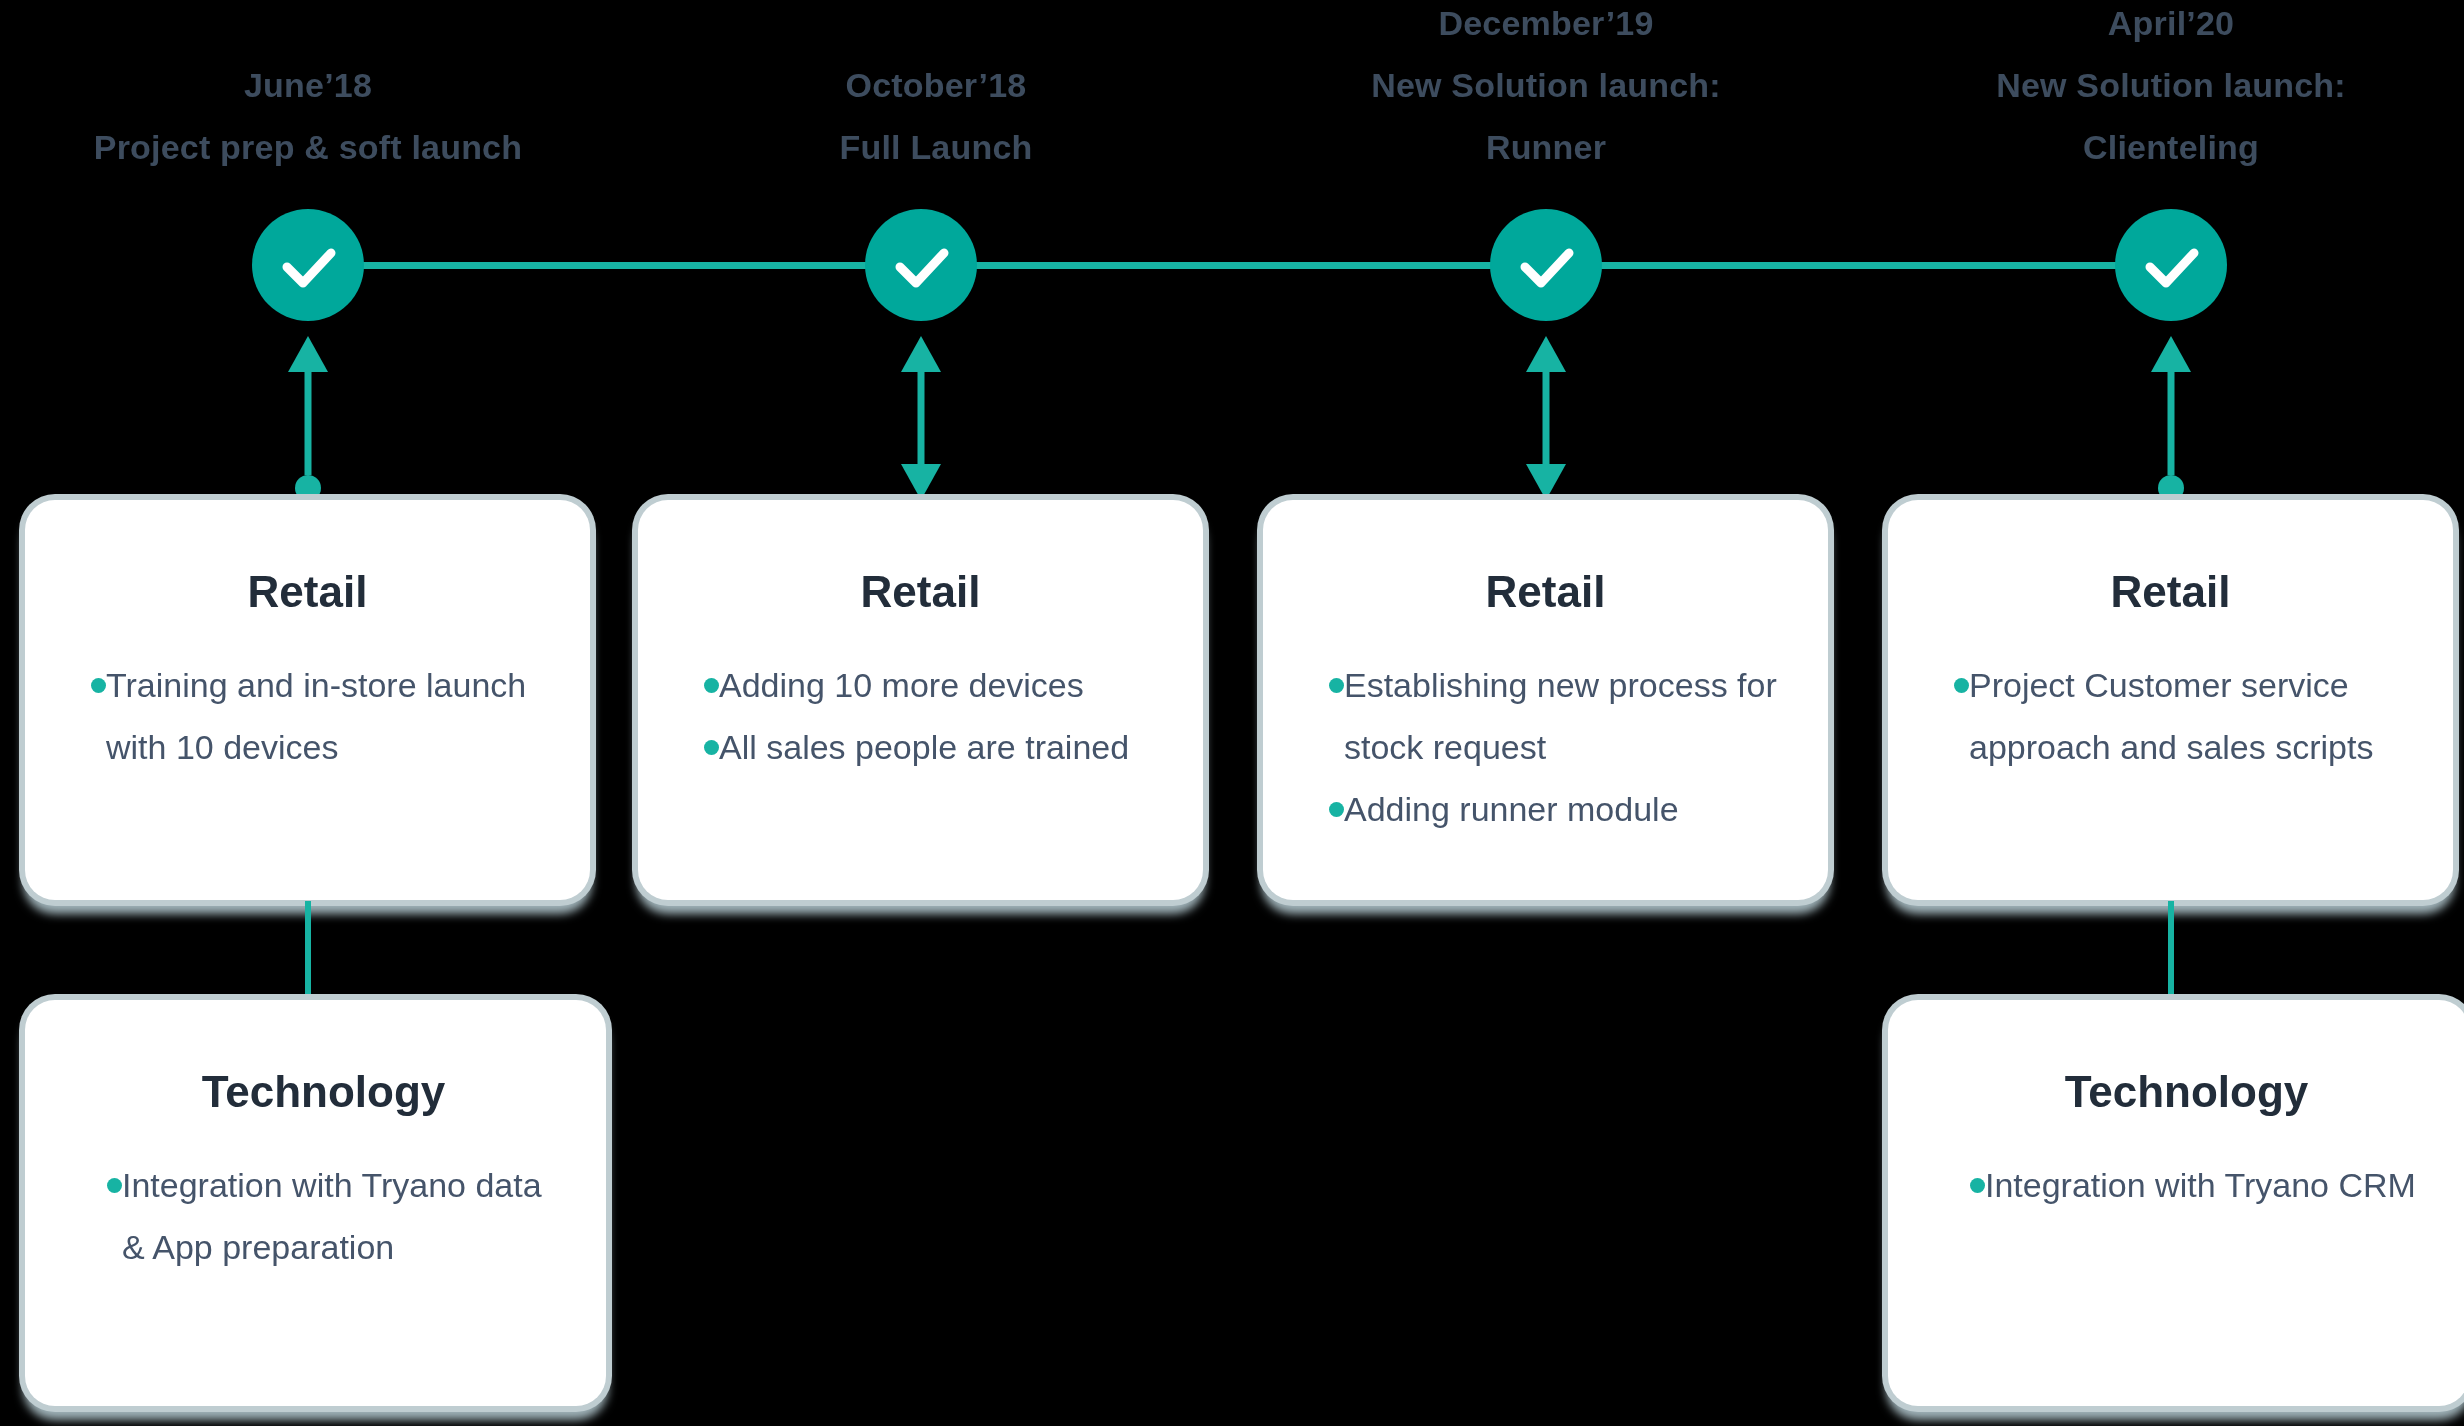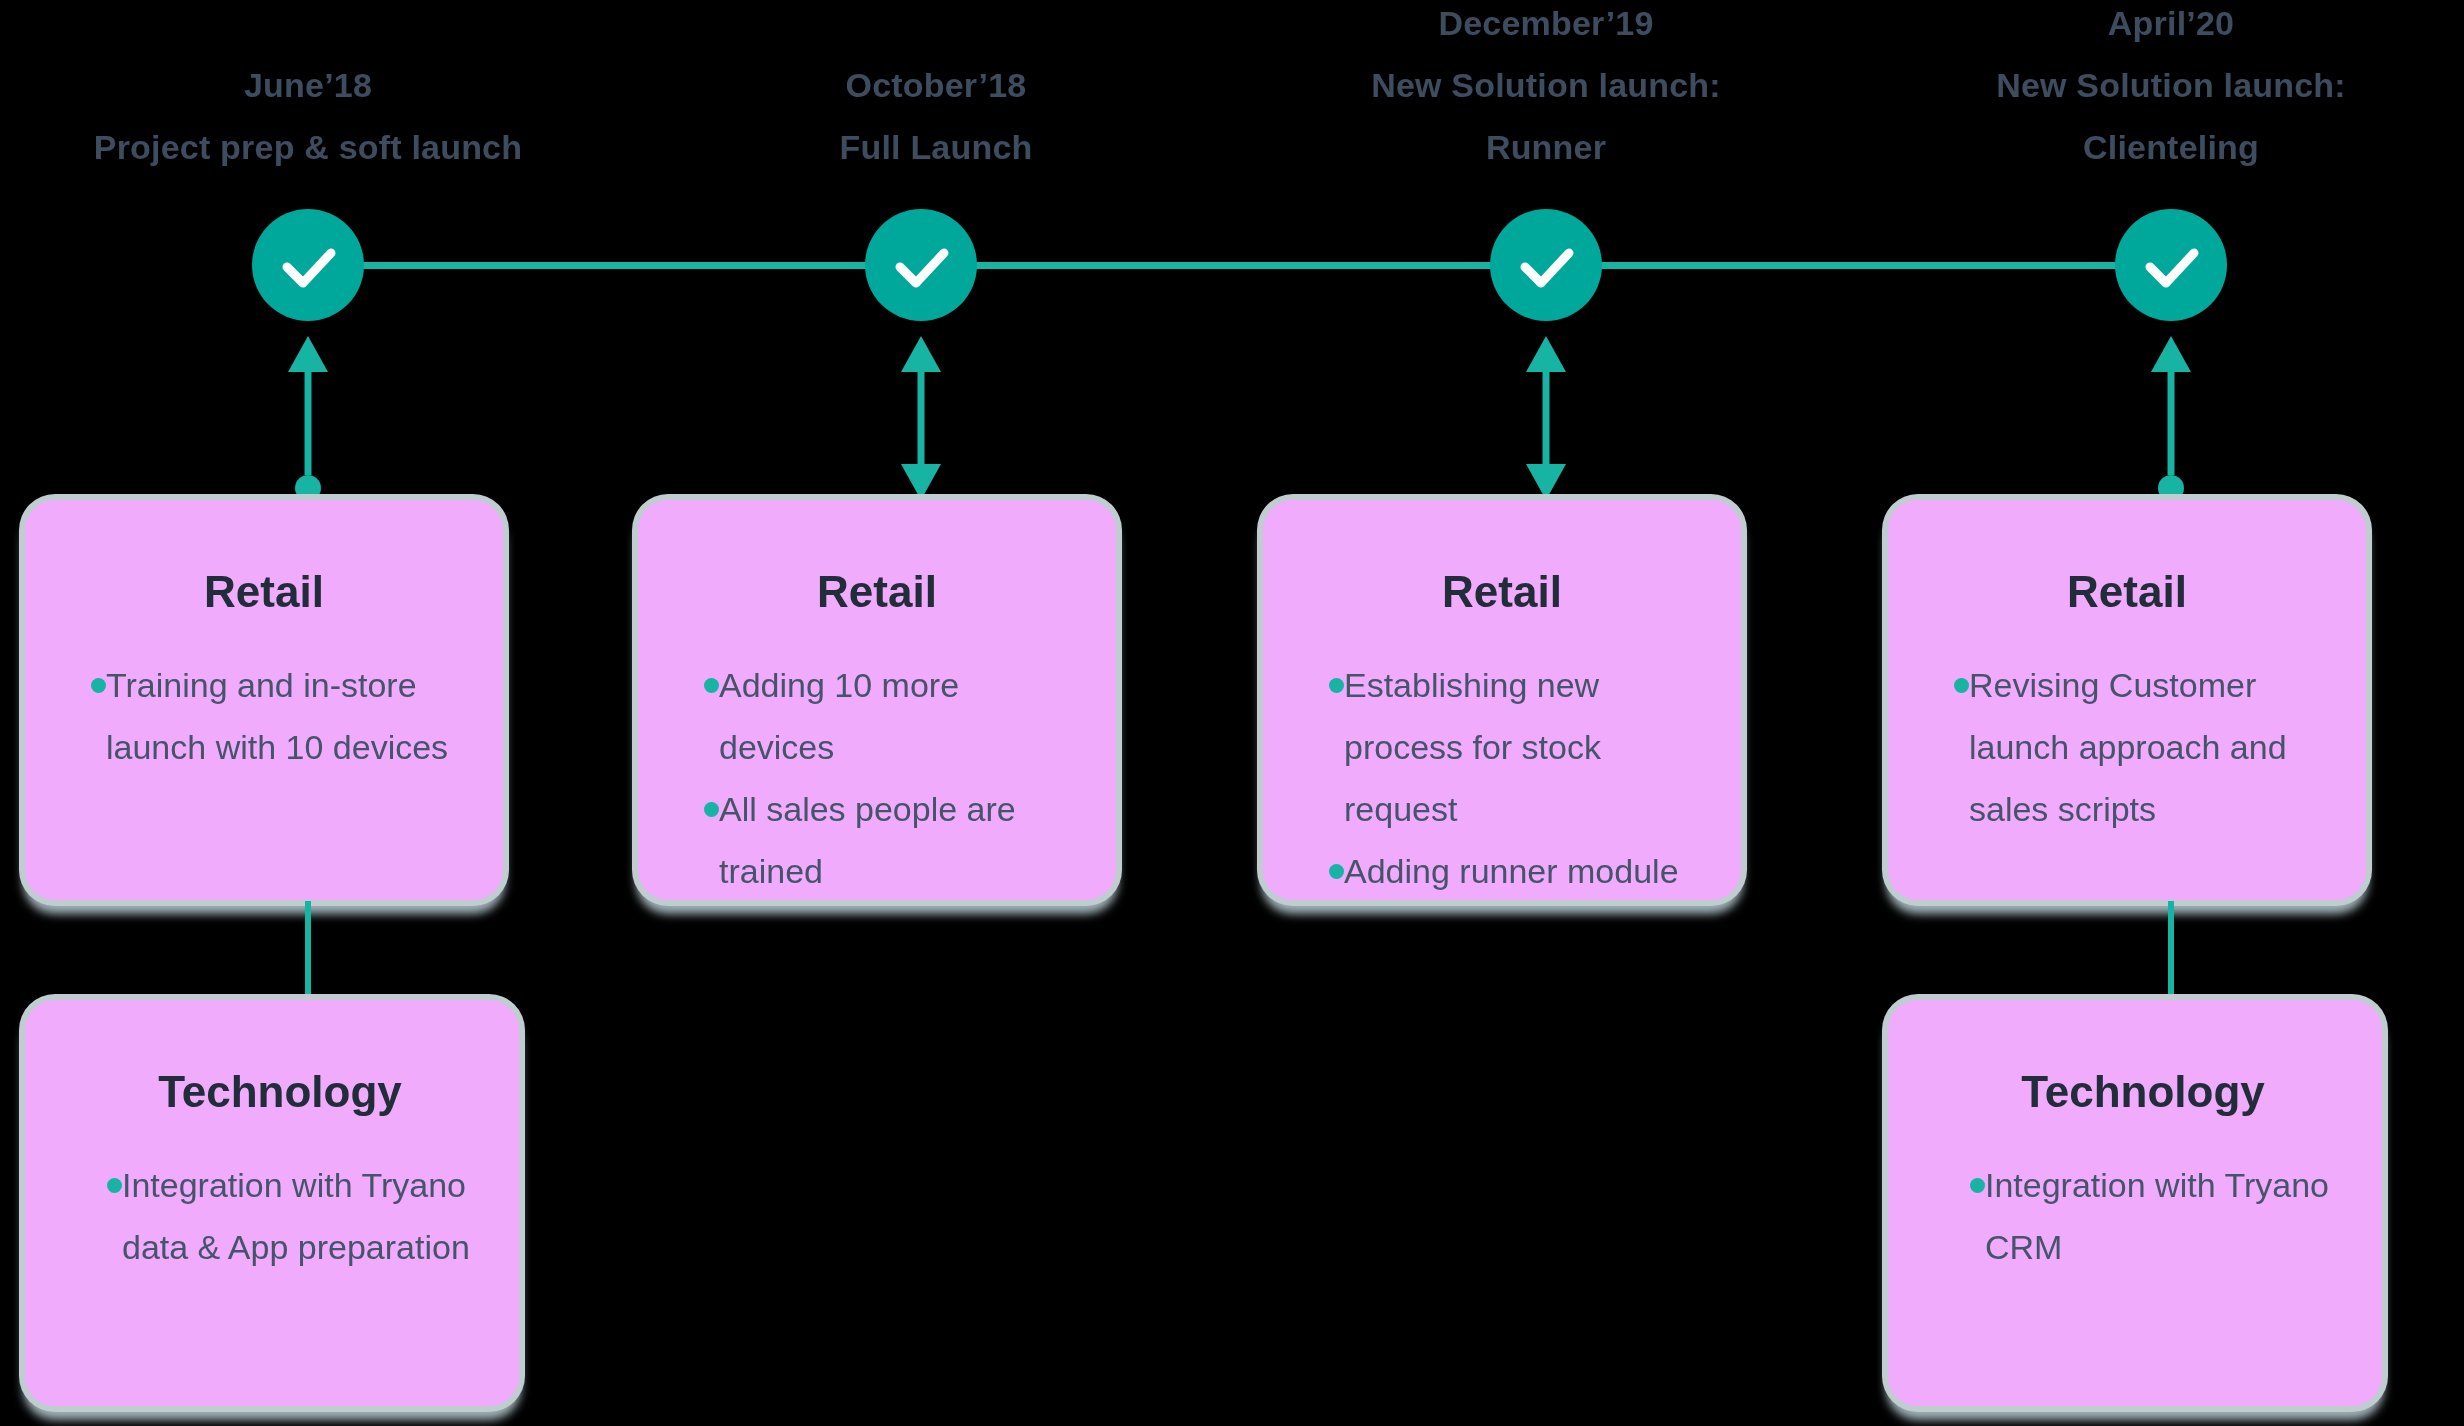--- a/index.html
+++ b/index.html
@@ -42,22 +42,22 @@
   .marker svg{display:block;}
   
   .connector{
     position:absolute;
     top:334px;
     width:48px;height:168px;
   }
   
   .card{
     position:absolute;
-    width:478px;
-    background:#f0abfc;
+    width:565px;
+    background:#ffffff;
     border-radius:30px;
     box-shadow:0 0 0 6px #BFCDD1, 0 12px 10px 2px rgba(168,188,194,.95);
   }
   .card.row1{top:500px;height:400px;}
   .card.row2{top:1000px;height:406px;padding-left:16px;}
   .card-title{
     margin-top:66px;
     text-align:center;
     font-size:44px;
     line-height:52px;
@@ -200,21 +200,21 @@
   <svg class="connector" style="left:2147px" viewBox="0 0 48 168">
     <polygon points="24,2 4,38 44,38" fill="#17B3A3"></polygon>
     <line x1="24" y1="38" x2="24" y2="141" stroke="#17B3A3" stroke-width="7"></line>
     <circle cx="24" cy="154" r="13" fill="#17B3A3"></circle>
   </svg>
   <div class="card row1" style="left:1888px">
     <div class="card-title">Retail</div>
     <div class="bullets">
       <div class="bullet">
         <span class="dot"></span>
-        <span class="btext">Revising Customer launch approach and sales scripts</span>
+        <span class="btext">Project Customer service approach and sales scripts</span>
       </div>
     </div>
   </div>
   <div class="card-link" style="left:2168px"></div>
   <div class="card row2" style="left:1888px">
     <div class="card-title">Technology</div>
     <div class="bullets">
       <div class="bullet">
         <span class="dot"></span>
         <span class="btext">Integration with Tryano CRM</span>

